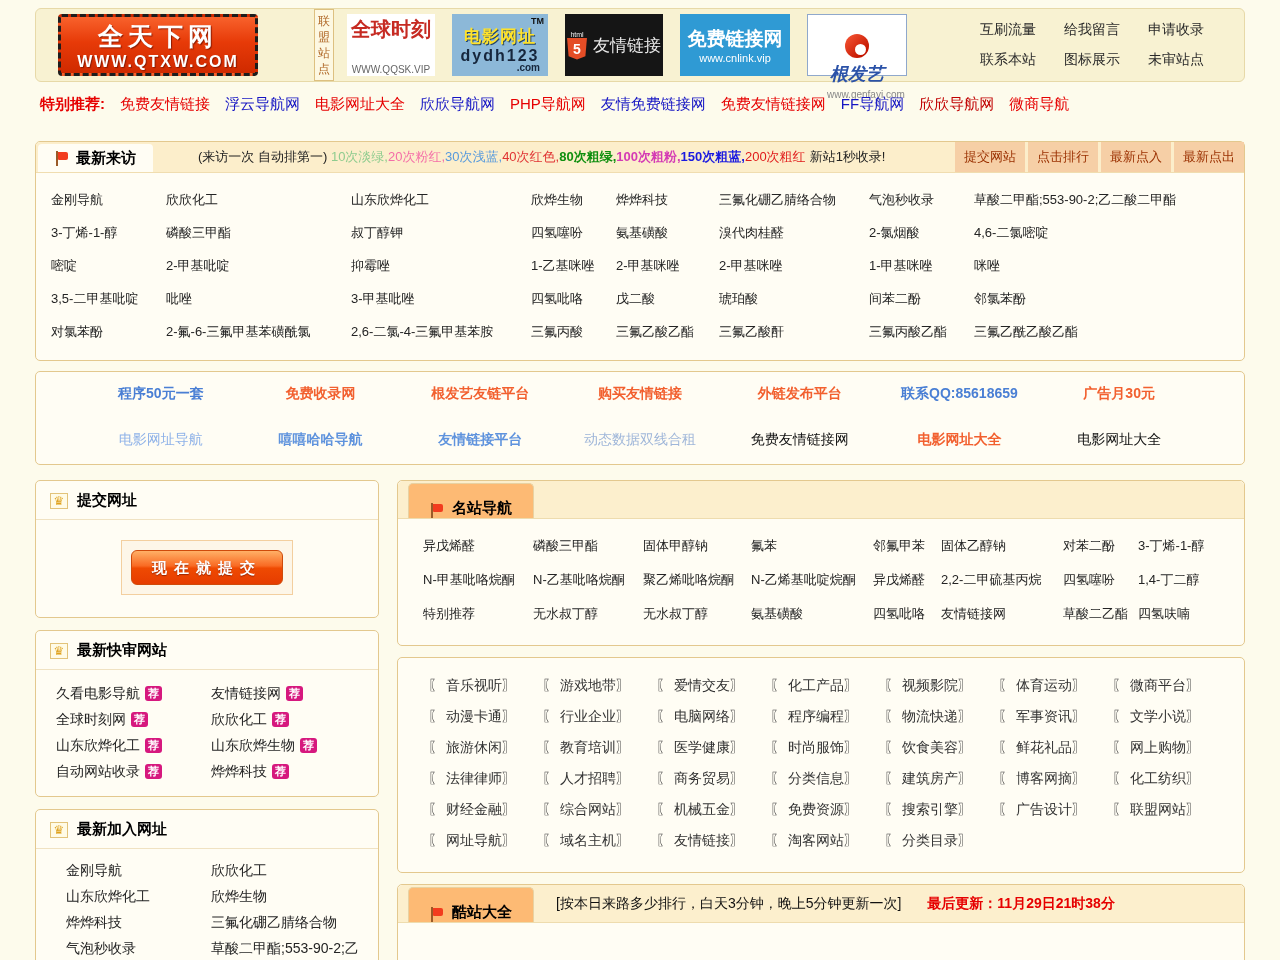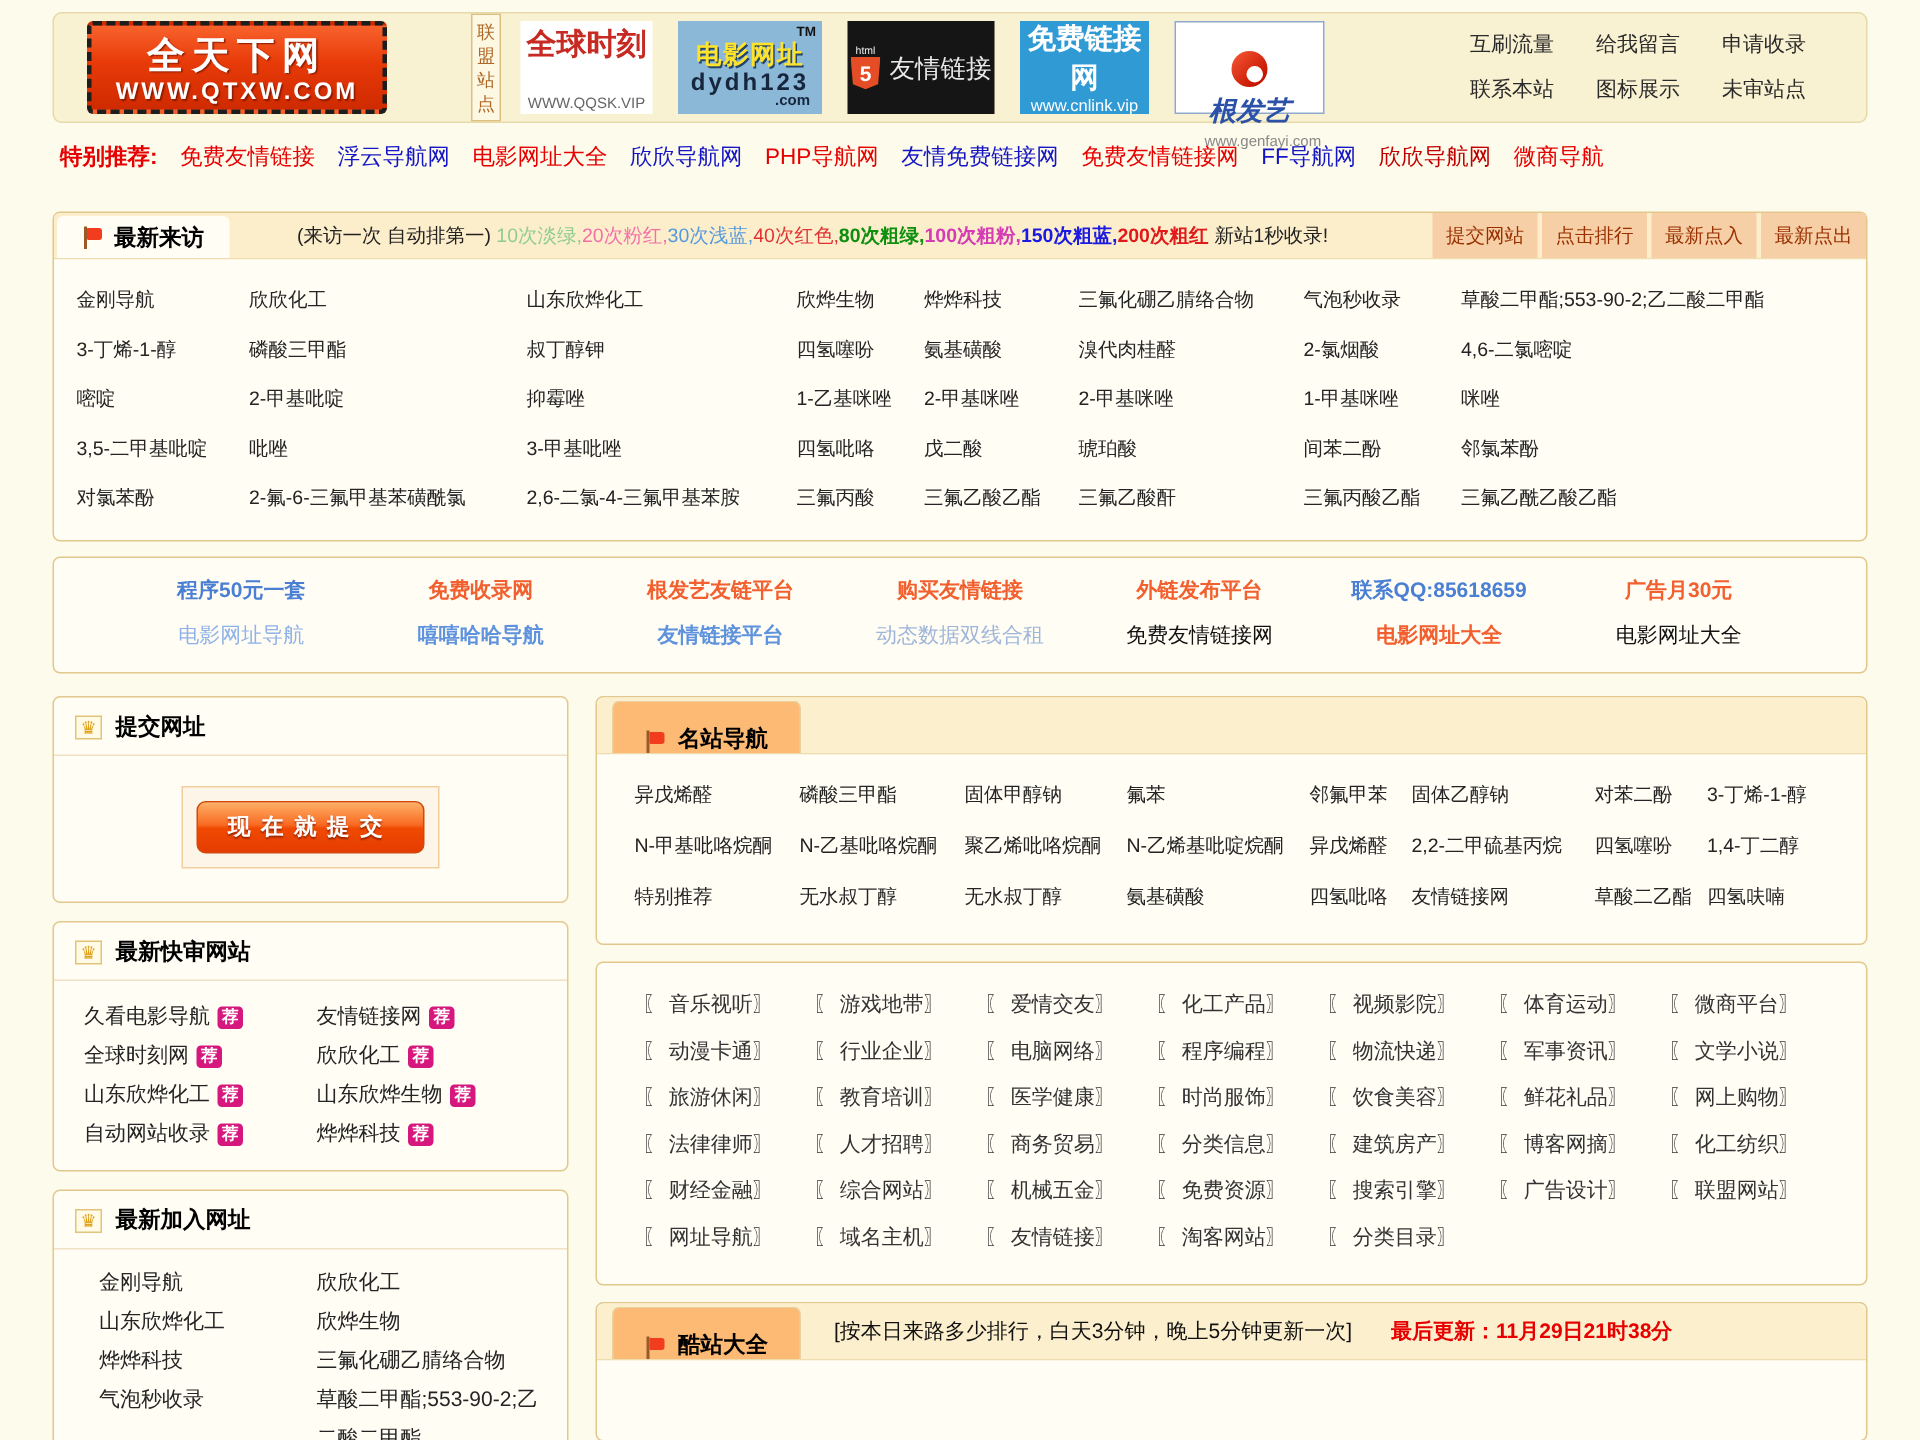--- a/index.html
+++ b/index.html
@@ -22,21 +22,21 @@
   .bn-dydh { width:96px; background:#8cb8d8; position:relative; padding-top:8px; }
   .bn-dydh .tm { position:absolute; top:2px; right:4px; font-size:9px; font-weight:bold; color:#111; }
   .bn-dydh .t1 { color:#ffe22a; font-size:17px; font-weight:bold; letter-spacing:1px; text-shadow:1px 1px 0 #23456a; }
   .bn-dydh .t2 { color:#16263c; font-size:16px; font-weight:bold; letter-spacing:2px; line-height:15px; }
   .bn-dydh .t3 { color:#16263c; font-size:10px; font-weight:bold; text-align:right; padding-right:8px; line-height:10px; }
   .bn-h5 { width:98px; background:#151515; flex-direction:row; align-items:center; justify-content:center; gap:6px; }
   .h5badge { display:flex; flex-direction:column; align-items:center; }
   .h5badge .htm { color:#eee; font-size:7px; line-height:7px; }
   .h5badge .five { width:20px; height:22px; background:#e44d26; color:#fff; font-size:14px; font-weight:bold; display:flex; align-items:center; justify-content:center; clip-path:polygon(0 0,100% 0,92% 85%,50% 100%,8% 85%); }
   .bn-h5 .t1 { color:#e8e8e8; font-size:17px; }
-  .bn-cnlink { width:86px; background:#2f9ad4; }
+  .bn-cnlink { width:110px; background:#2f9ad4; }
   .bn-cnlink .t1 { color:#fff; font-size:19px; font-weight:bold; }
   .bn-cnlink .t2 { color:#fff; font-size:11px; }
   .bn-gfy { width:100px; background:#fff; border:1px solid #8fa8cc; flex-direction:row; flex-wrap:wrap; align-items:center; justify-content:center; gap:4px; padding:19px; }
   .gfyball { width:24px; height:24px; border-radius:50%; background:linear-gradient(135deg,#f25030 10%,#c41600 80%); position:relative; }
   .gfyball::after { content:""; position:absolute; right:3px; bottom:3px; width:11px; height:11px; border-radius:50%; background:#fff; }
   .bn-gfy .t1 { color:#2b52a8; font-size:18px; font-weight:bold; font-style:italic; }
   .bn-gfy .t2 { width:100%; color:#888; font-size:10px; line-height:10px; }
   .topnav { margin-left:auto; margin-right:26px; display:grid; grid-template-columns:repeat(3,auto); gap:12px 28px; font-size:14px; }
   .topnav a { color:#2a2a2a; }
 
@@ -58,21 +58,21 @@
   .vband { display:flex; height:31px; background:#fceecb; border-radius:4px 4px 0 0; align-items:stretch; border-bottom:1px solid #f0ddb0; }
   .vtab { background:#fffdf4; display:flex; align-items:center; gap:7px; padding:0 17px; font-weight:bold; font-size:15px; border-radius:4px 4px 0 0; margin:2px 0 0 2px; }
   .vnote { display:flex; align-items:center; margin-left:45px; font-size:13px; color:#222; white-space:nowrap; }
   .vnote .sfx { margin-left:4px; }
   .vbtns { margin-left:auto; display:flex; }
   .vbtn { margin-left:3px; display:flex; align-items:center; background:#f6cfa6; padding:0 9px; color:#9a3000; font-size:13px; }
   .vtable { padding:10px 0 12px 15px; }
   .vrow { display:grid; grid-template-columns:115px 185px 180px 85px 103px 150px 105px auto; height:33px; align-items:center; font-size:13px; }
 
   
-  .adsbox { margin-top:10px; padding:13px 45px 15px; display:grid; grid-template-columns:repeat(7,1fr); row-gap:12px; font-size:14px; text-align:center; }
+  .adsbox { margin-top:10px; padding:13px 45px 15px; display:grid; grid-template-columns:repeat(7,1fr); row-gap:28px; font-size:14px; text-align:center; }
   .adsbox a.b { font-weight:bold; }
 
   
   .cols { margin-top:15px; display:flex; gap:18px; align-items:flex-start; }
   .leftcol { width:344px; flex:none; }
   .rightcol { flex:1; }
 
   .lbox { margin-bottom:12px; }
   .lhead { padding:10px 0 9px 14px; border-bottom:1px solid #f0e2c2; display:flex; align-items:center; gap:9px; font-weight:bold; font-size:15px; }
 
@@ -174,21 +174,21 @@
       </div>
       <div class="vnote">
         <span>(来访一次 自动排第一)</span>&nbsp;
         <span style="color: rgb(143, 204, 143);">10次淡绿,</span>
         <span style="color: rgb(244, 110, 168);">20次粉红,</span>
         <span style="color: rgb(85, 153, 221);">30次浅蓝,</span>
         <span style="color: rgb(224, 51, 51);">40次红色,</span>
         <span style="color: rgb(15, 143, 15); font-weight: bold;">80次粗绿,</span>
         <span style="color: rgb(212, 59, 180); font-weight: bold;">100次粗粉,</span>
         <span style="color: rgb(26, 26, 224); font-weight: bold;">150次粗蓝,</span>
-        <span style="color: rgb(224, 26, 26); font-weight: bold;">200次粗红</span>
+        <span style="color: rgb(224, 26, 26); font-weight: normal;">200次粗红</span>
         <span class="sfx">新站1秒收录!</span>
       </div>
       <div class="vbtns">
         <a class="vbtn">提交网站</a>
         <a class="vbtn">点击排行</a>
         <a class="vbtn">最新点入</a>
         <a class="vbtn">最新点出</a>
       </div>
     </div>
     <div class="vtable">

